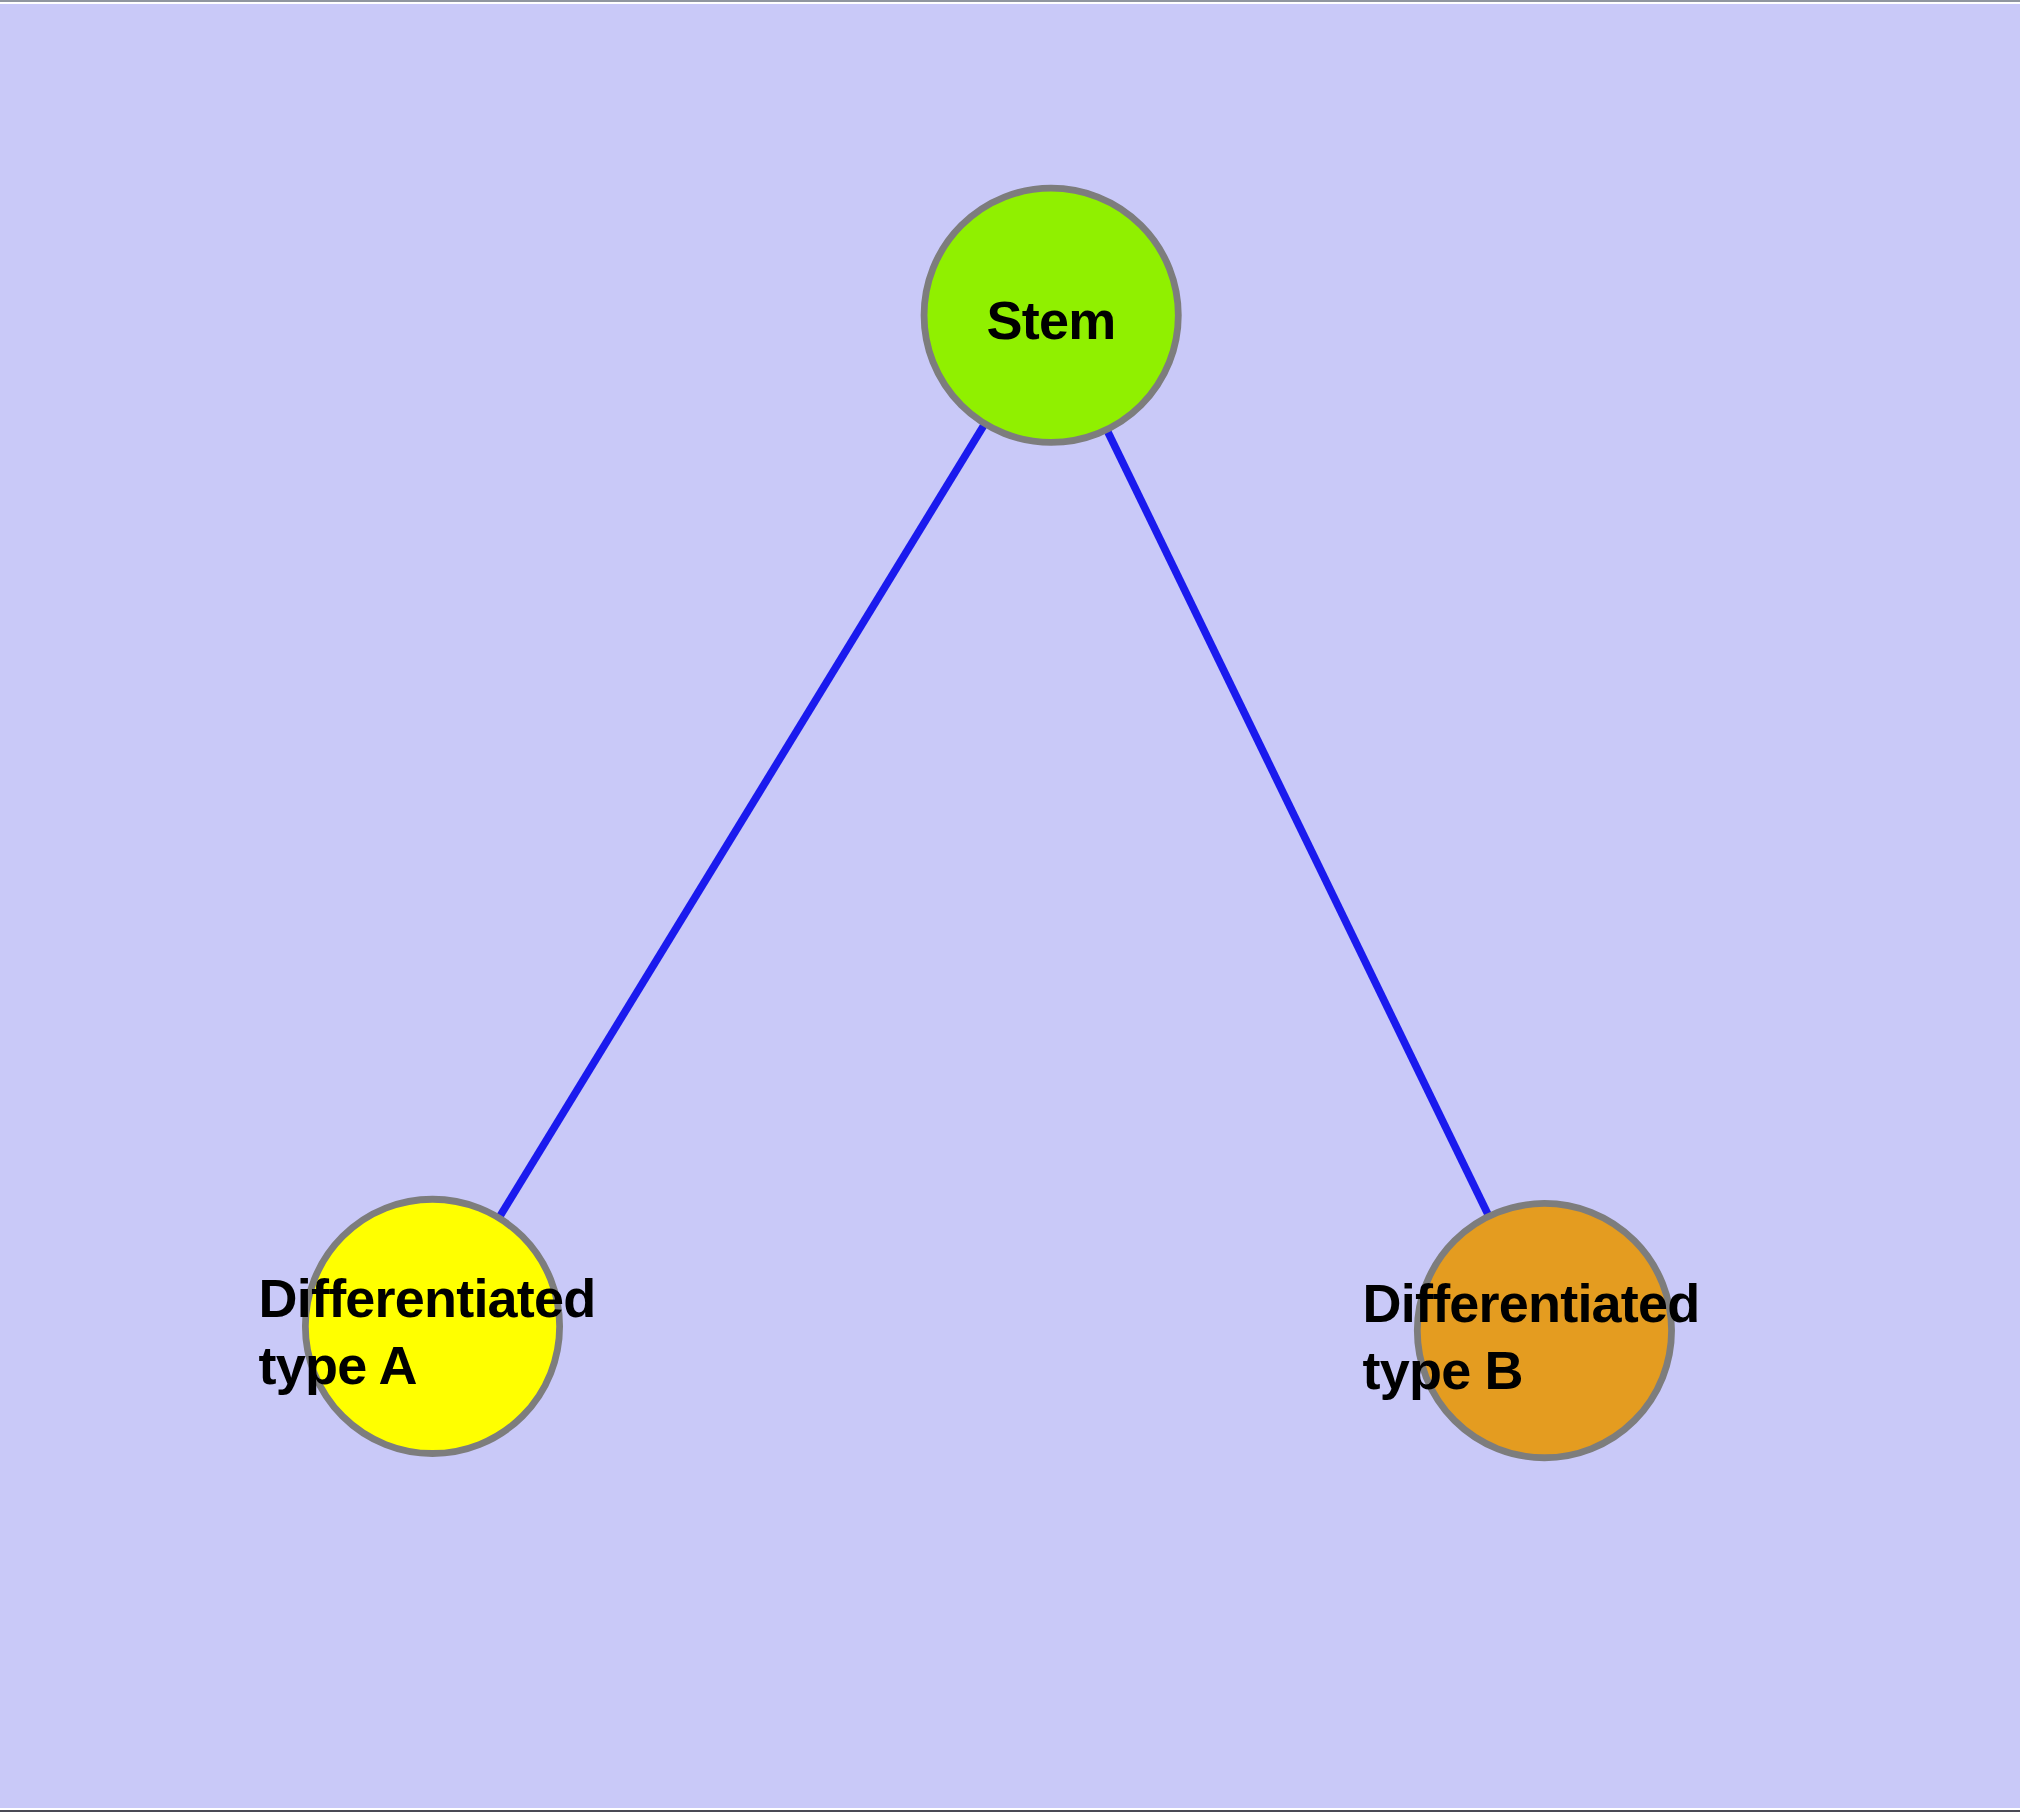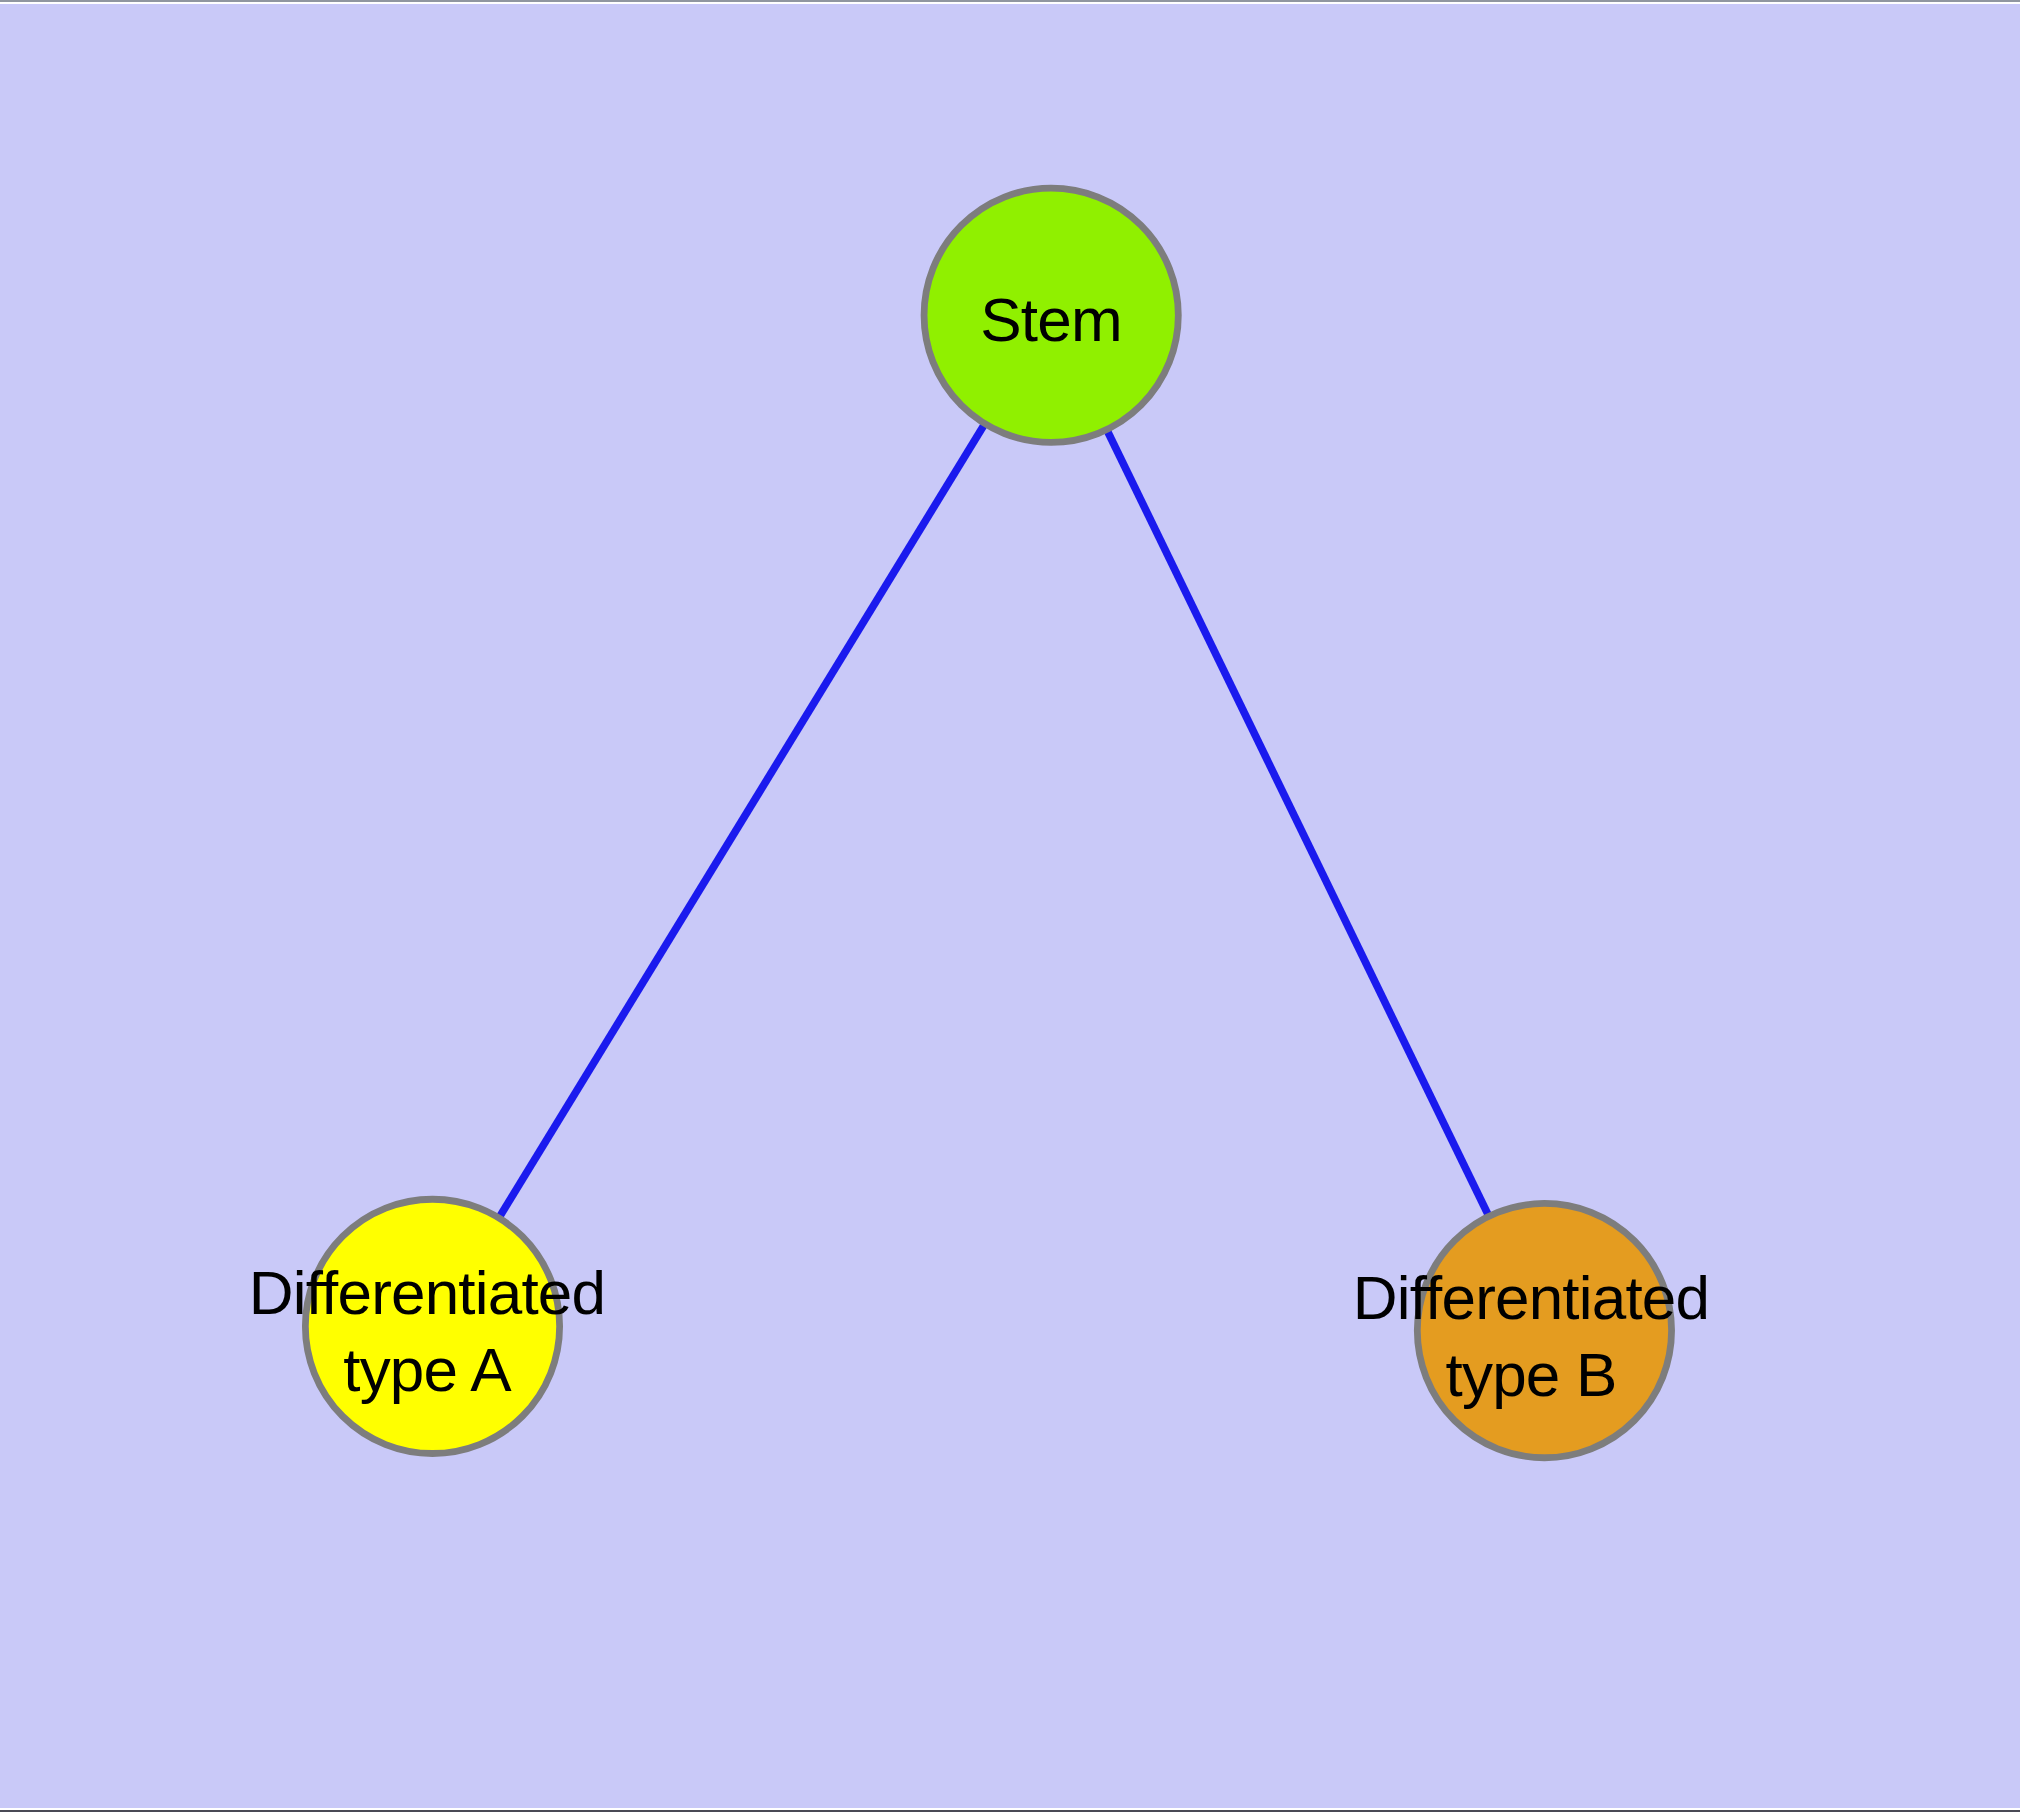--- a/index.html
+++ b/index.html
@@ -19,23 +19,23 @@
     
   }
   #graph-svg {
     position: absolute;
     left: 0;
     top: 0;
   }
   .node-label {
     position: absolute;
     transform: translate(-50%, -50%);
-    text-align: center;
-    font-weight: normal;
-    font-size: 62px;
+    text-align: left;
+    font-weight: bold;
+    font-size: 54px;
     line-height: 1.24;
     color: #000000;
     white-space: pre-line;
     letter-spacing: -0.8px;
     pointer-events: none;
   }
   .edge-strip {
     position: absolute;
     left: 0;
     width: 100%;

